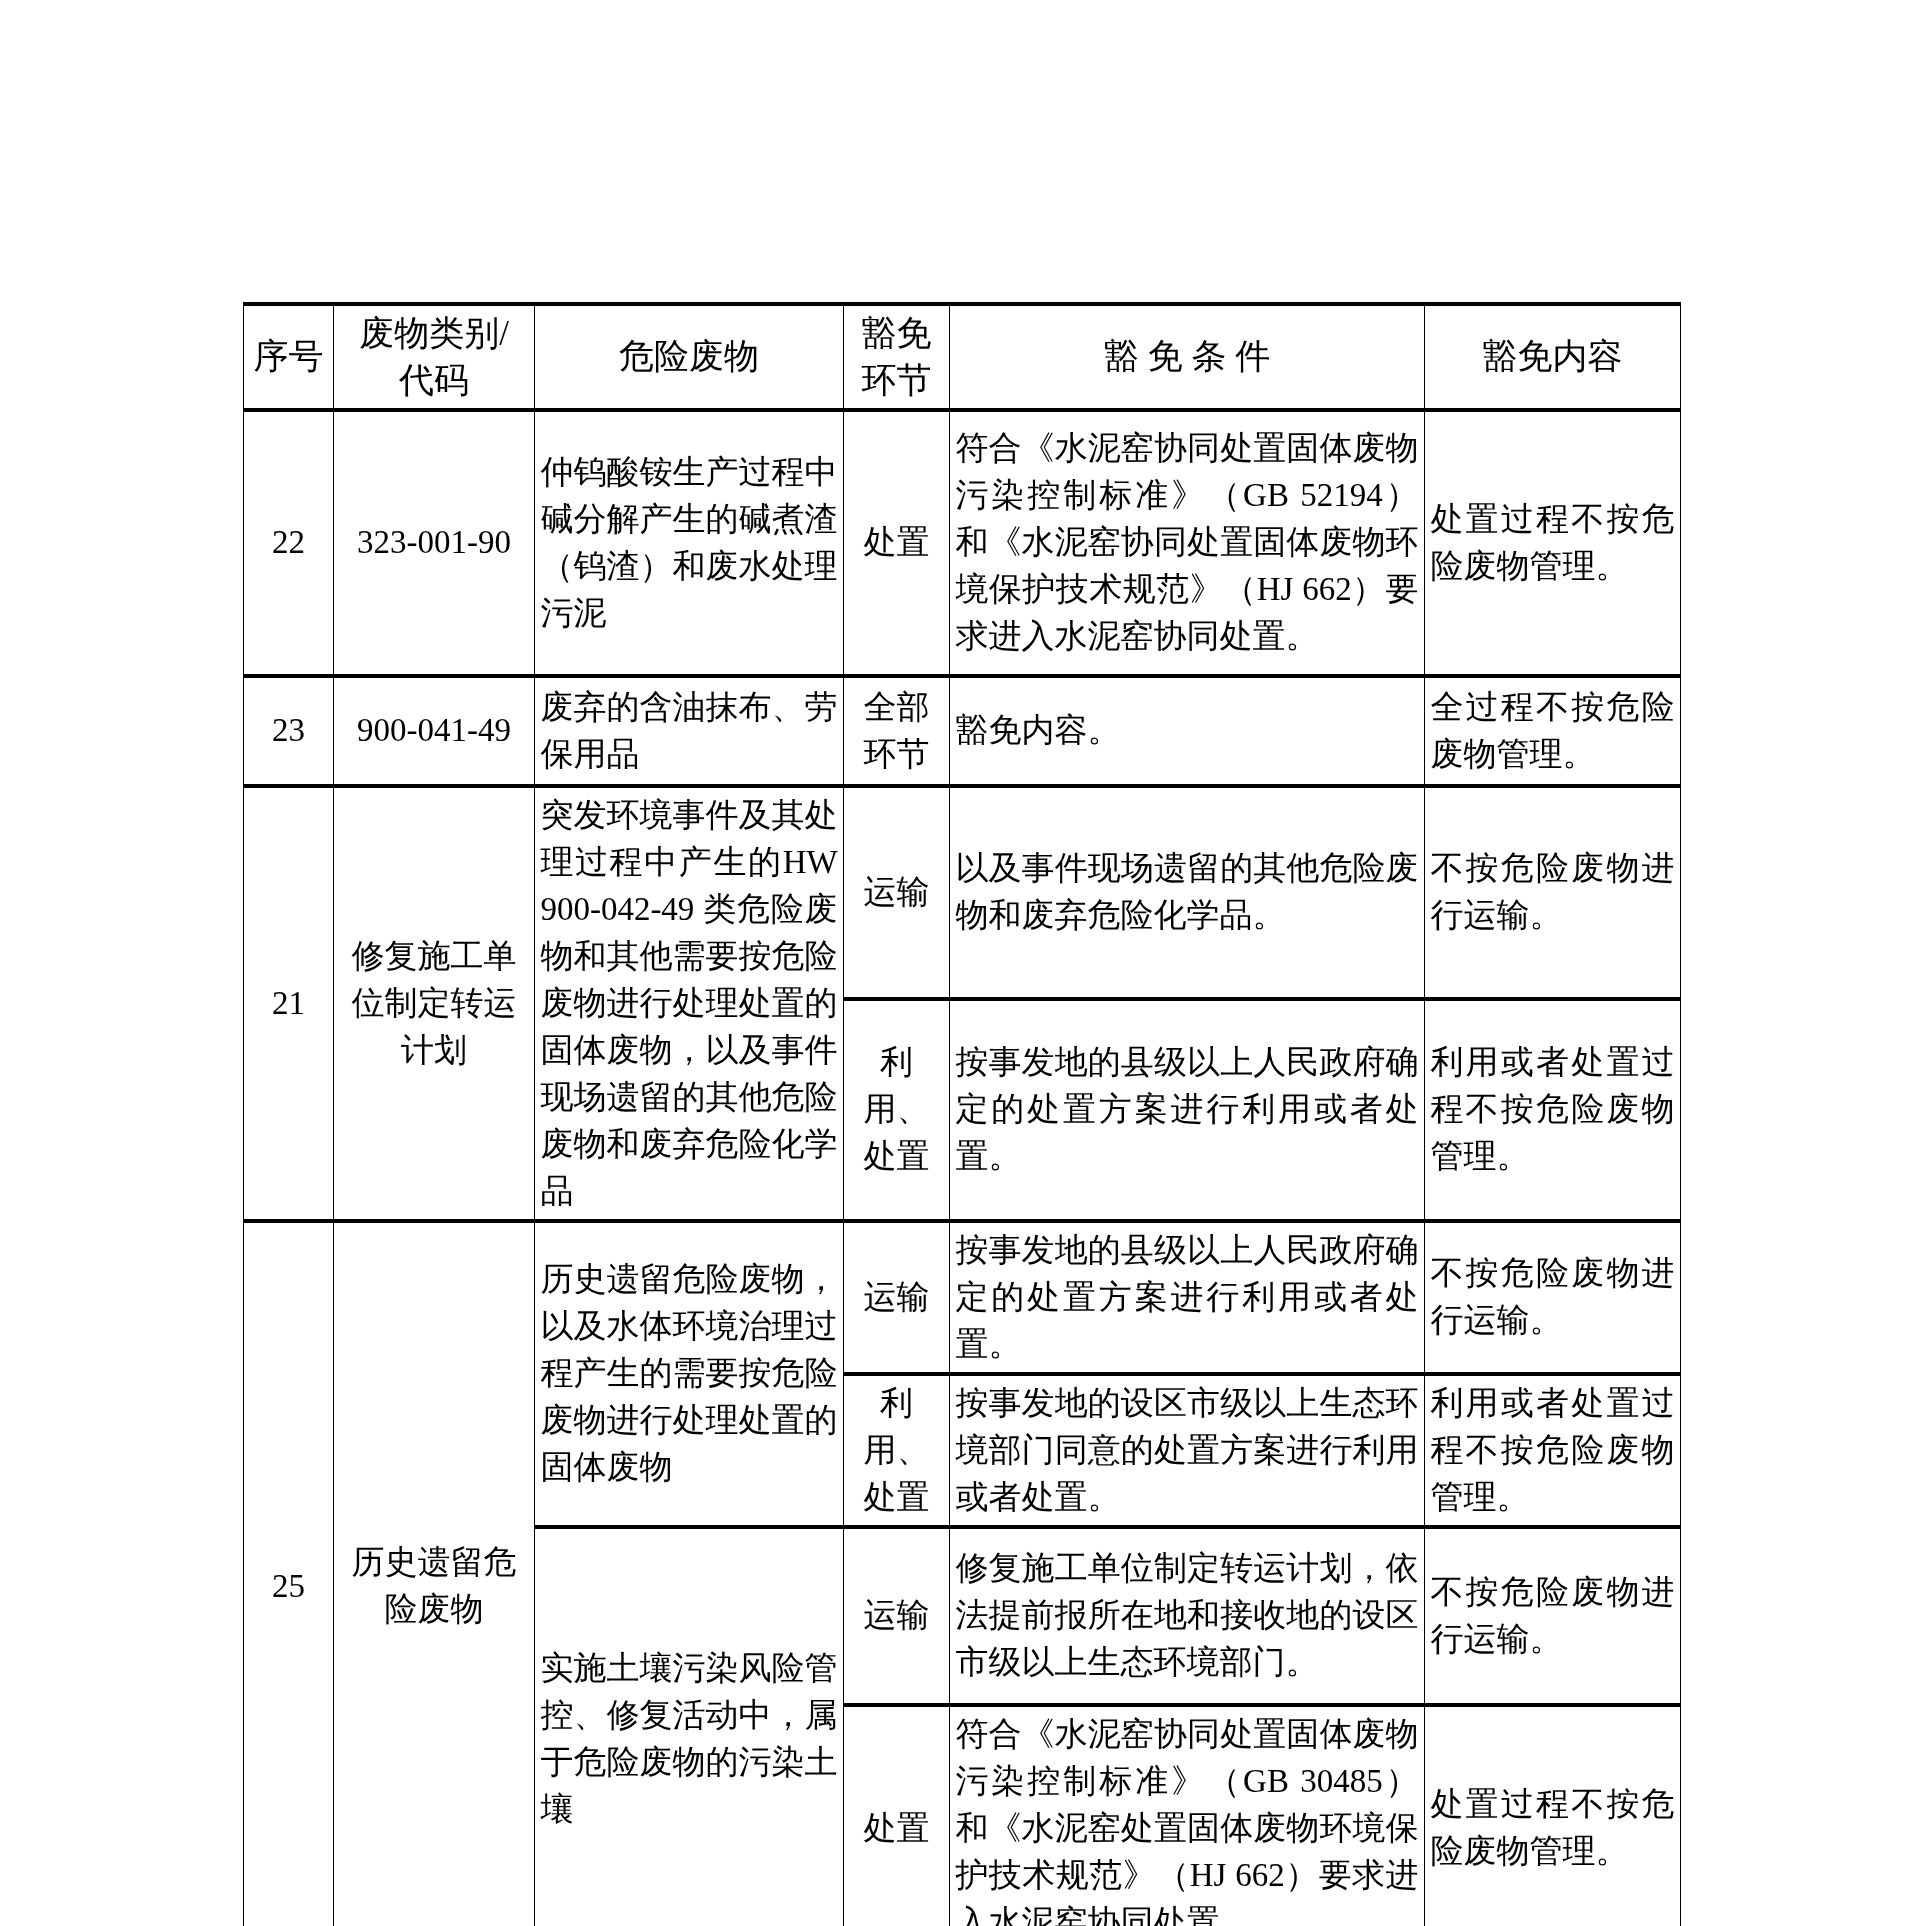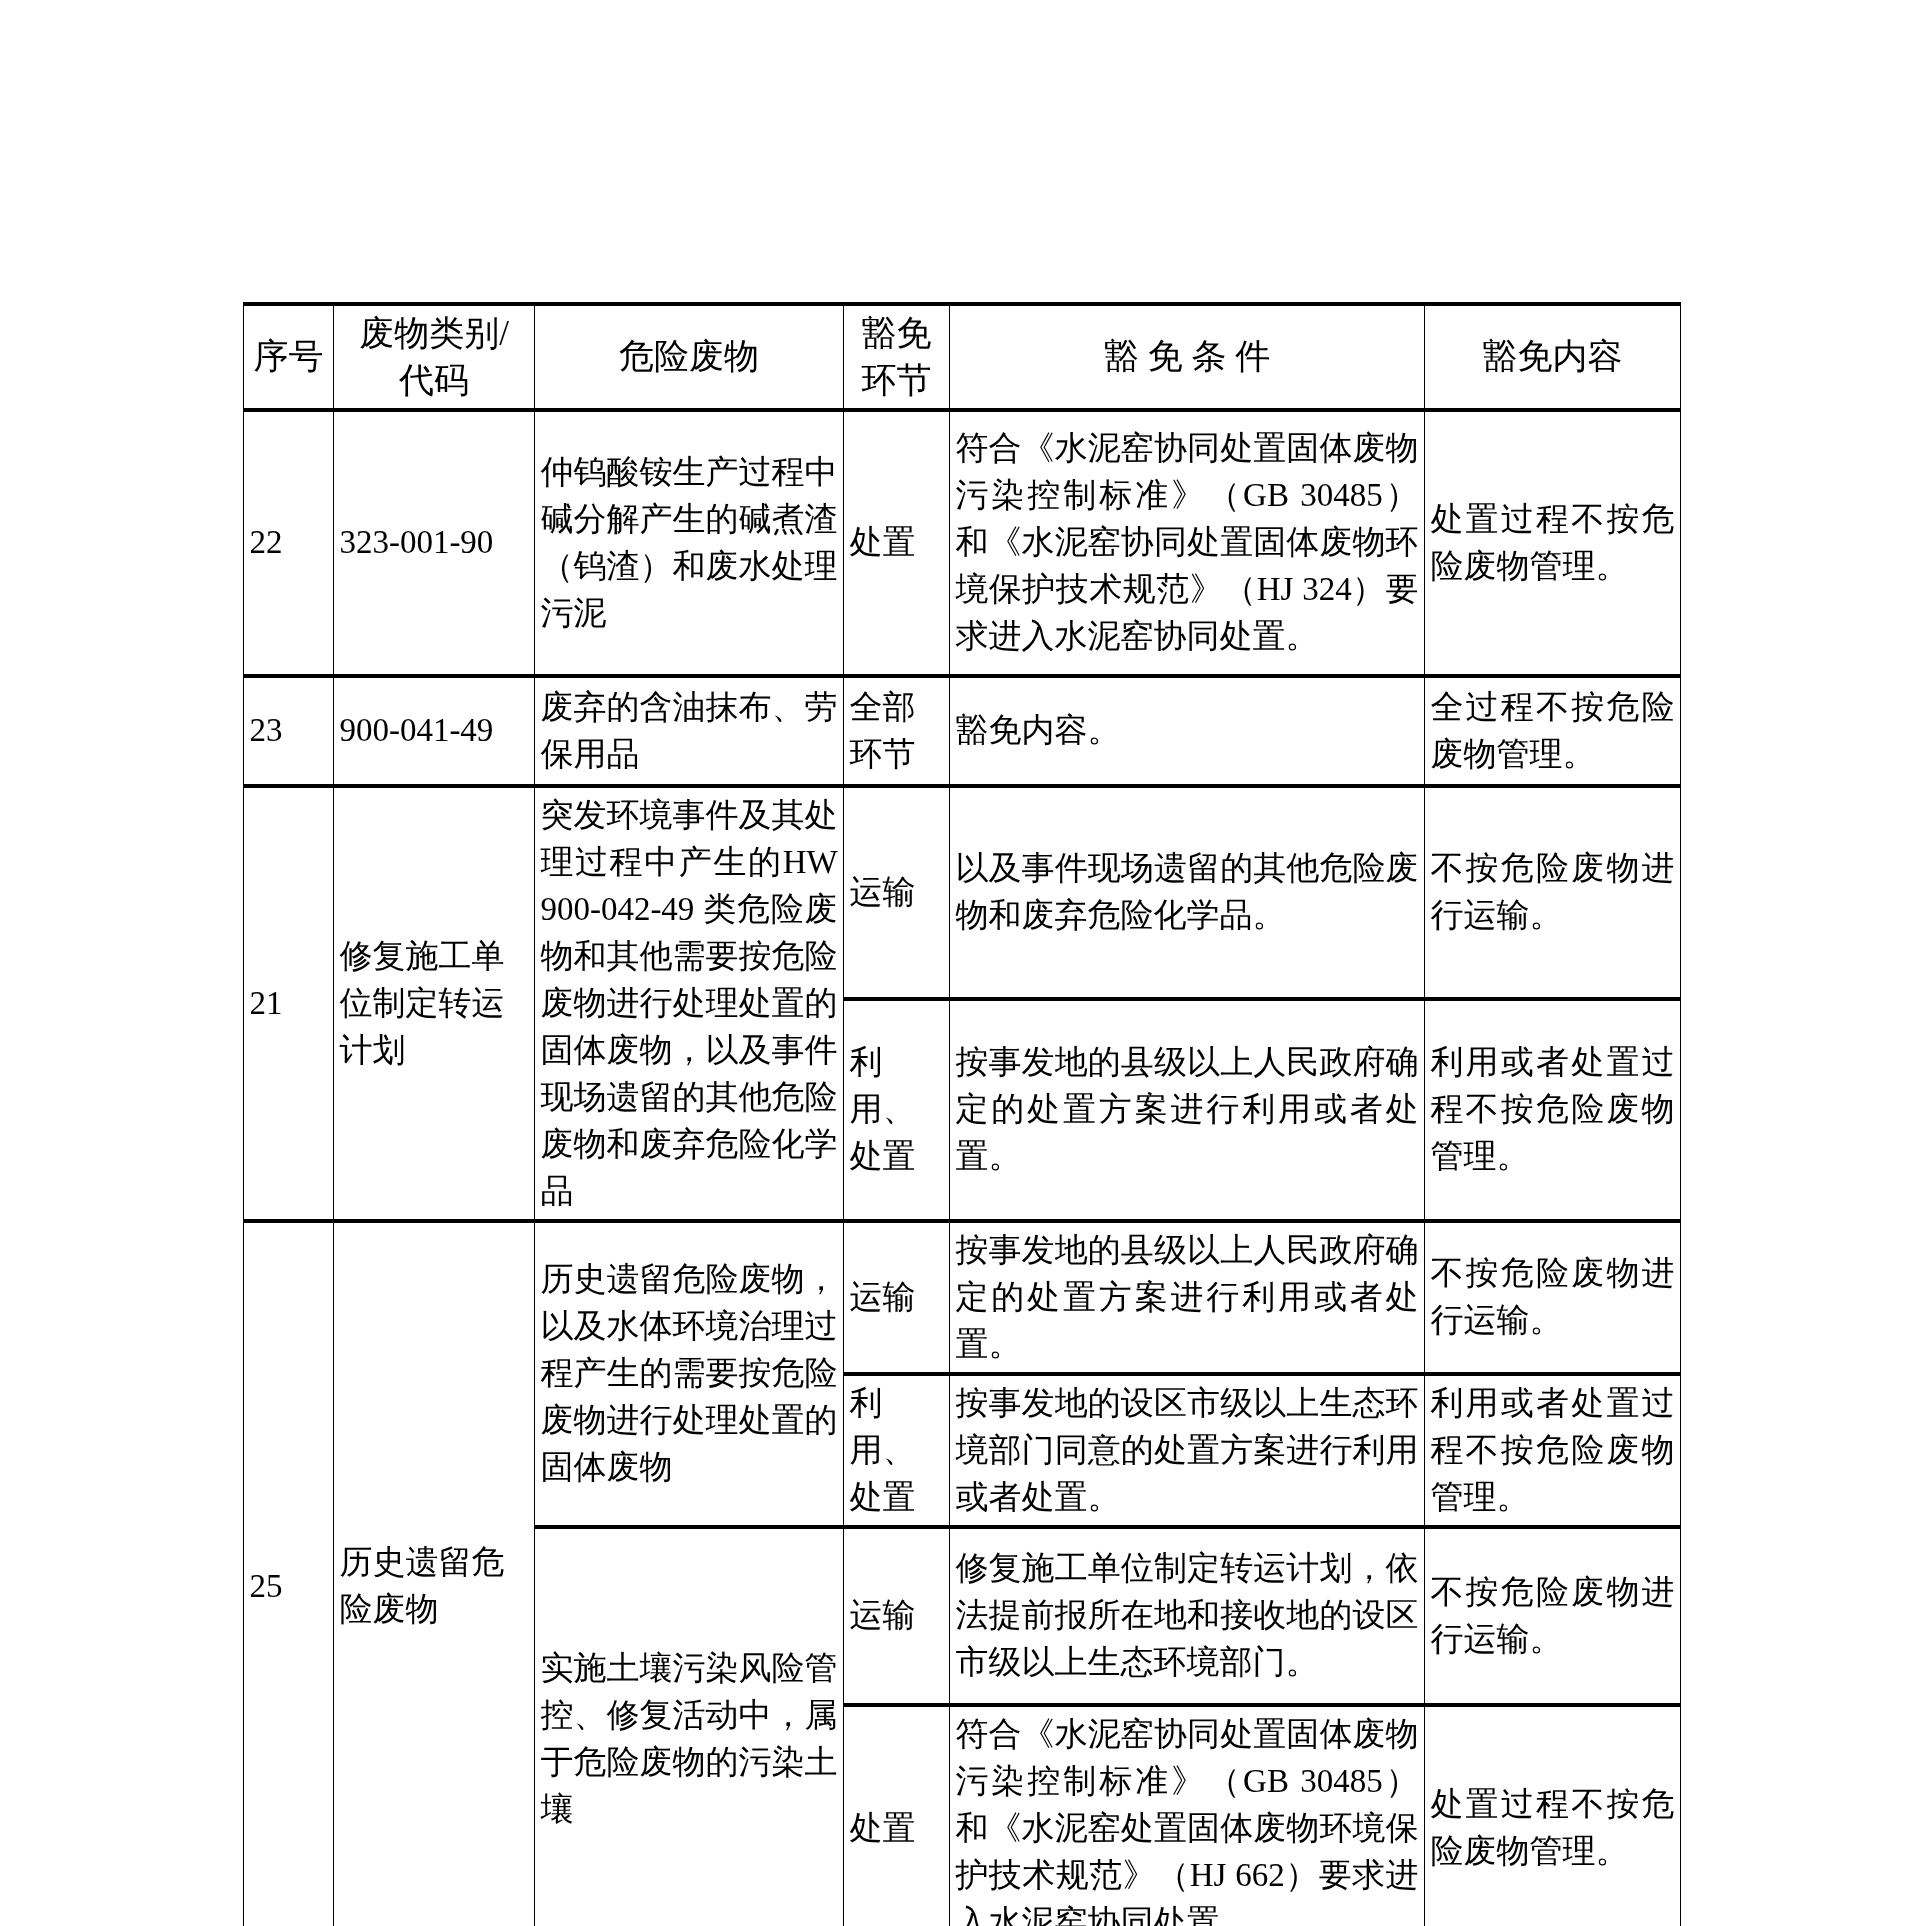--- a/index.html
+++ b/index.html
@@ -34,20 +34,21 @@
     vertical-align: middle;
     color: #000000;
     background: #ffffff;
   }
   .doc-table th {
     font-size: 35px;
     text-align: center;
     white-space: pre-line;
   }
   .c-center {
+    text-align: center;
     white-space: pre-line;
   }
   .c-left {
     text-align: justify;
     text-justify: inter-character;
     word-break: break-all;
   }
 </style>
 </head>
 <body>
@@ -72,21 +73,21 @@
 环节</th>
     <th>豁 免 条 件</th>
     <th>豁免内容</th>
   </tr>
 
   <tr style="height:266px">
     <td class="c-center">22</td>
     <td class="c-center">323-001-90</td>
     <td class="c-left">仲钨酸铵生产过程中碱分解产生的碱煮渣（钨渣）和废水处理污泥</td>
     <td class="c-center">处置</td>
-    <td class="c-left">符合《水泥窑协同处置固体废物污染控制标准》（GB 30485）和《水泥窑协同处置固体废物环境保护技术规范》（HJ 324）要求进入水泥窑协同处置。</td>
+    <td class="c-left">符合《水泥窑协同处置固体废物污染控制标准》（GB 52194）和《水泥窑协同处置固体废物环境保护技术规范》（HJ 662）要求进入水泥窑协同处置。</td>
     <td class="c-left">处置过程不按危险废物管理。</td>
   </tr>
 
   <tr style="height:110px">
     <td class="c-center">23</td>
     <td class="c-center">900-041-49</td>
     <td class="c-left">废弃的含油抹布、劳保用品</td>
     <td class="c-center">全部
 环节</td>
     <td class="c-left">豁免内容。</td>

